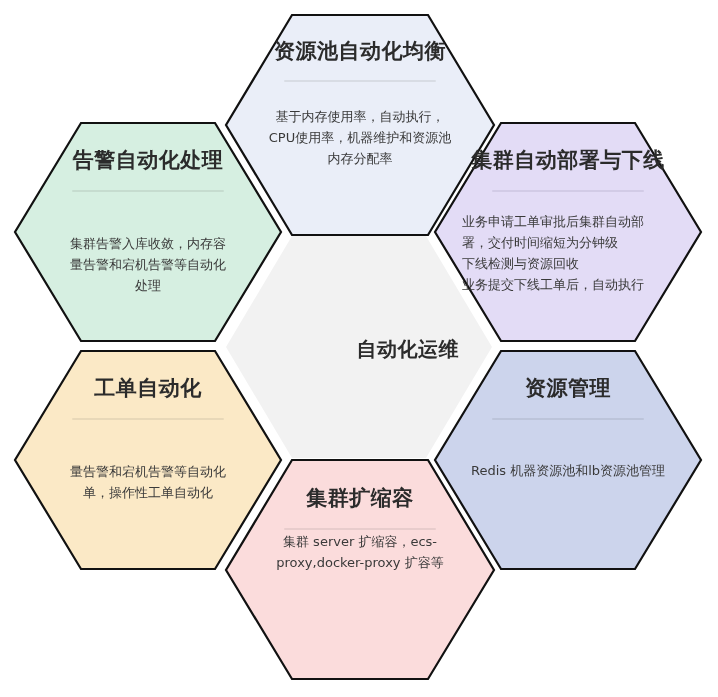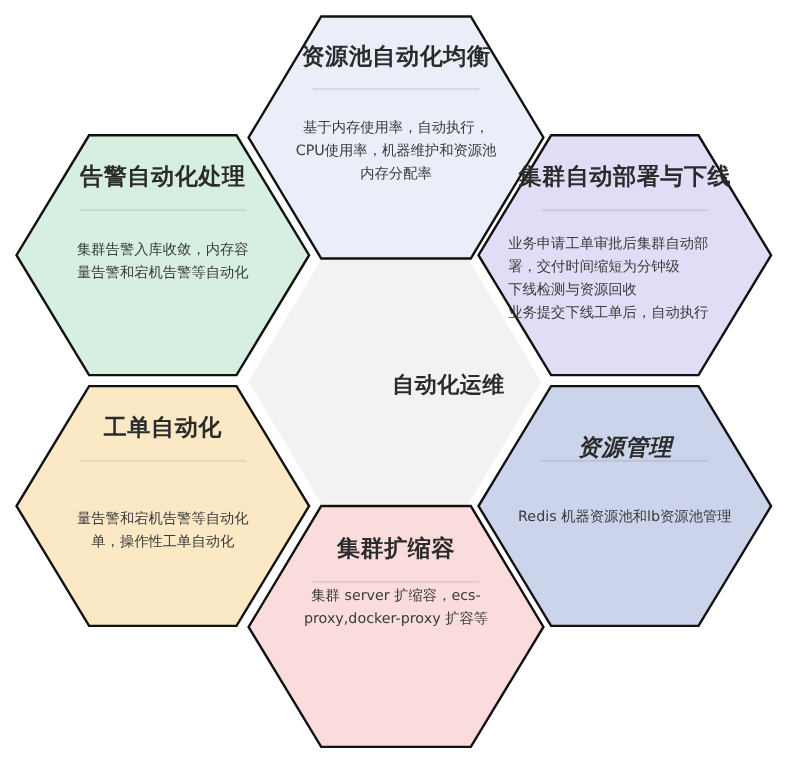--- a/index.html
+++ b/index.html
@@ -93,23 +93,24 @@
     <div class="hex-desc" style="left:234px; top:106px; width:252px;">
       <span class="line">基于内存使用率，自动执行，</span>
       <span class="line">CPU使用率，机器维护和资源池</span>
       <span class="line">内存分配率</span>
     </div>
   </div>
 
   <div>
     <div class="hex-title" style="left:48px; top:146px; width:200px;">告警自动化处理</div>
     <div class="hex-divider" id="div-1" style="left: 72px; top: 190px; width: 152px; background: rgb(198, 220, 207);"></div>
-    <div class="hex-desc" style="left:38px; top:217px; width:220px;">
+    <div class="hex-desc" style="left:38px; top:233px; width:220px;">
       <span class="line">集群告警入库收敛，内存容</span>
       <span class="line">量告警和宕机告警等自动化</span>
+      <span class="line">处理</span>
     </div>
   </div>
 
   <div>
     <div class="hex-title" style="left:468px; top:146px; width:200px;">集群自动部署与下线</div>
     <div class="hex-divider" id="div-2" style="left: 492px; top: 190px; width: 152px; background: rgb(210, 203, 230);"></div>
     <div class="hex-desc" style="left:462px; top:211px; width:215px; text-align:left;">
       <span class="line">业务申请工单审批后集群自动部</span>
       <span class="line">署，交付时间缩短为分钟级</span>
       <span class="line">下线检测与资源回收</span>
@@ -120,21 +121,21 @@
   <div>
     <div class="hex-title" style="left:48px; top:374px; width:200px;">工单自动化</div>
     <div class="hex-divider" id="div-3" style="left: 72px; top: 418px; width: 152px; background: rgb(232, 216, 184);"></div>
     <div class="hex-desc" style="left:38px; top:461px; width:220px;">
       <span class="line">量告警和宕机告警等自动化</span>
       <span class="line">单，操作性工单自动化</span>
     </div>
   </div>
 
   <div>
-    <div class="hex-title" style="left:468px; top:393px; width:200px;font-style:italic;">资源管理</div>
+    <div class="hex-title" style="left:468px; top:374px; width:200px;">资源管理</div>
     <div class="hex-divider" id="div-4" style="left: 492px; top: 418px; width: 152px; background: rgb(188, 196, 218);"></div>
     <div class="hex-desc" style="left:448px; top:460px; width:240px;">
       <span class="line">Redis 机器资源池和lb资源池管理</span>
     </div>
   </div>
 
   <div>
     <div class="hex-title" style="left:260px; top:484px; width:200px;">集群扩缩容</div>
     <div class="hex-divider" id="div-5" style="left: 284px; top: 528px; width: 152px; background: rgb(232, 204, 204);"></div>
     <div class="hex-desc" style="left:240px; top:531px; width:240px;text-align:center;">

